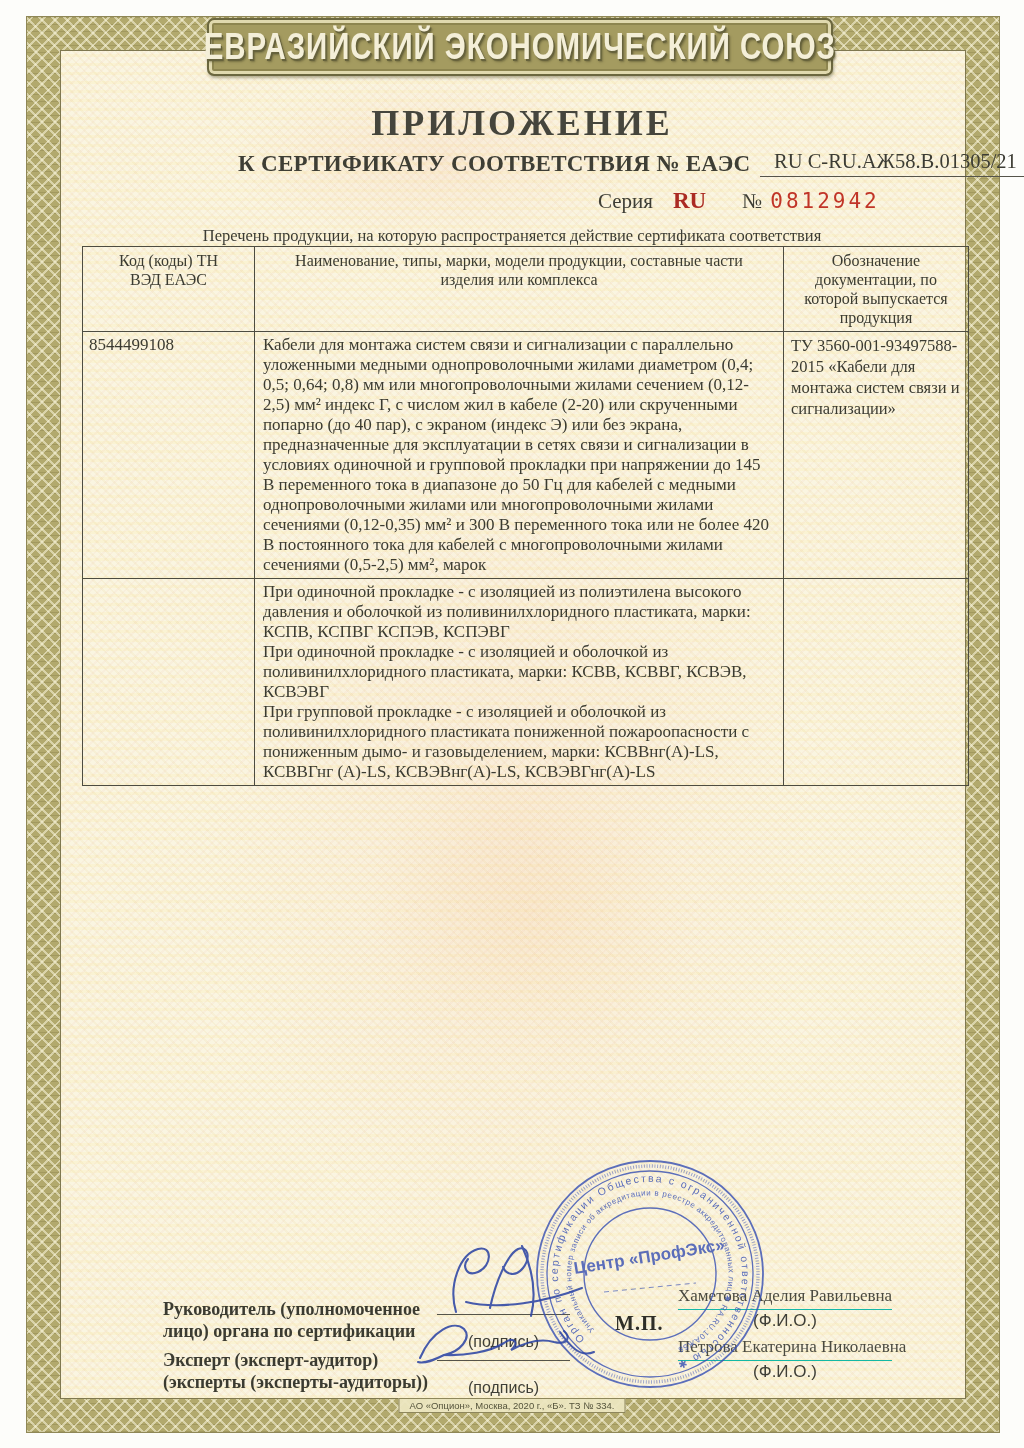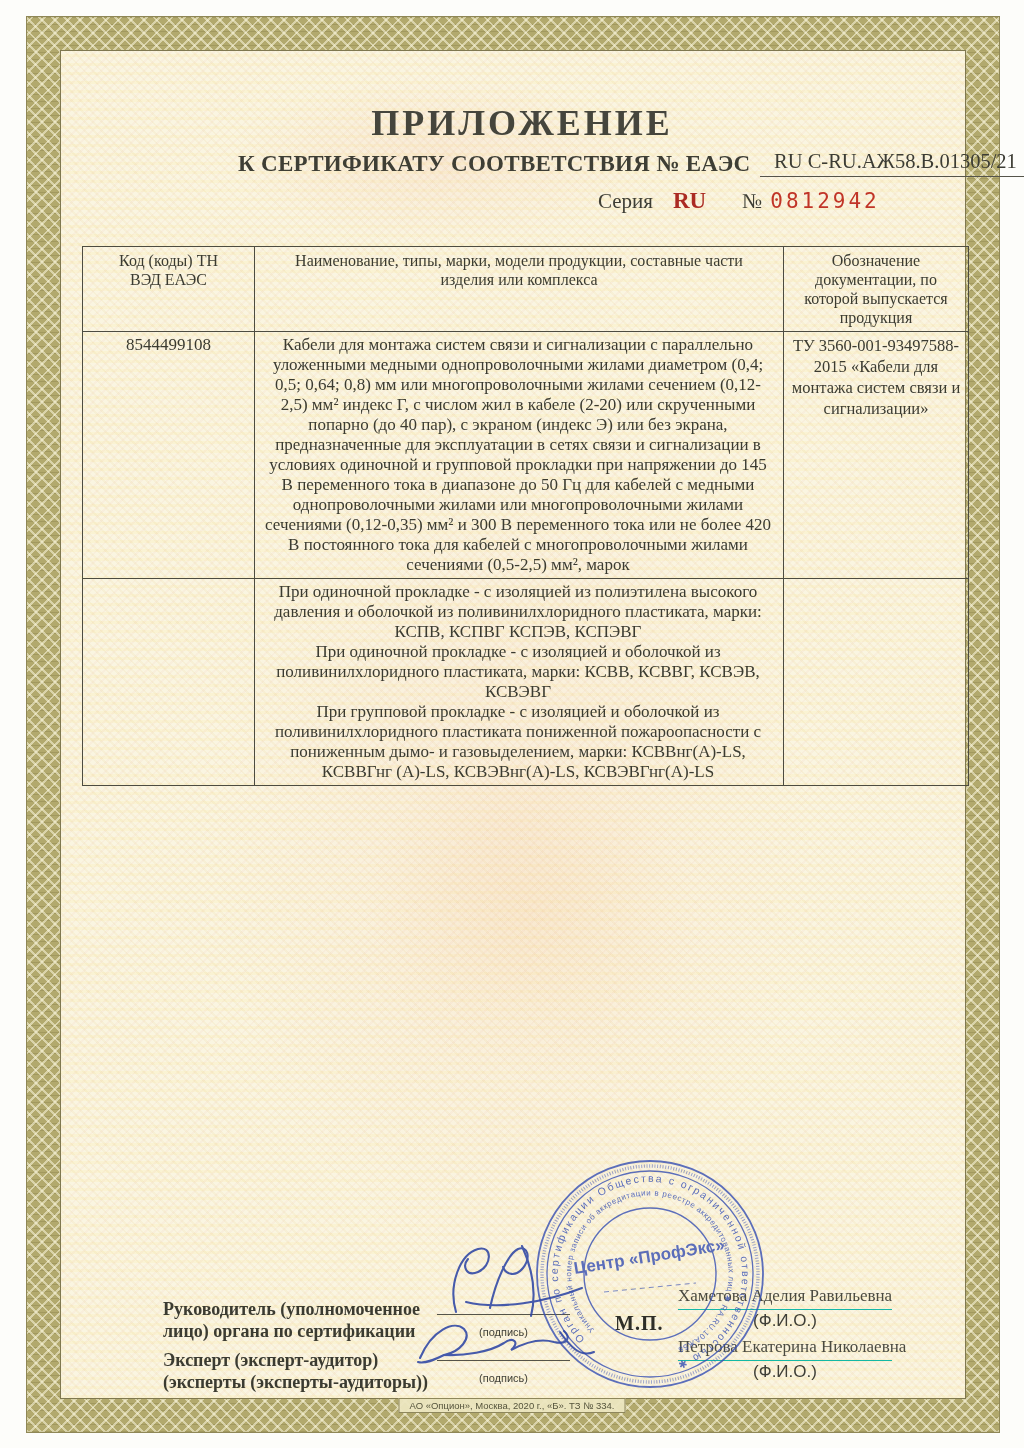--- a/index.html
+++ b/index.html
@@ -45,31 +45,31 @@
   .series-value{font-size:23px;font-weight:700;color:#ab2b22;margin-left:20px;}
   .number-sign{font-size:21px;color:#3e3e35;margin-left:36px;}
   .form-number{font-family:"DejaVu Sans Mono",monospace;font-size:21px;letter-spacing:3px;
     color:#c13527;margin-left:8px;}
   .caption{position:absolute;left:0;top:226px;width:100%;text-align:center;
     font-size:16.5px;color:#3c3c34;}
   
   table.products{position:absolute;left:82px;top:246px;width:886px;border-collapse:collapse;
     table-layout:fixed;font-size:17px;line-height:20px;color:#3b3b31;}
   table.products th, table.products td{border:1.5px solid #4d4c41;vertical-align:top;
-    font-weight:400;text-align:center;}
+    font-weight:400;text-align:left;}
   table.products th{font-size:16px;line-height:19px;text-align:center;padding:4px 19px;height:58px;}
   td.c-code{padding:3px 6px;height:200px;}
   td.c-desc{padding:3px 10px 3px 8px;}
   td.c-doc{padding:3px 7px;font-size:16.5px;line-height:21px;}
   tr.r2 td{height:168px;}
   .para{margin:0 0 0 0;}
   
   .lbl{position:absolute;font-size:18px;font-weight:700;line-height:22px;color:#3b3b31;}
   .sigline{position:absolute;border-top:1.2px solid #55544a;text-align:center;
-    font-family:"Liberation Sans",sans-serif;font-size:11px;color:#3f3f37;padding-top:11px;}
+    font-family:"Liberation Sans",sans-serif;font-size:16px;color:#3f3f37;padding-top:18px;}
   .nameblock{position:absolute;width:214px;text-align:center;}
   .nameblock .nm{font-size:17px;color:#4a4a40;border-bottom:1px solid #14b8a6;
     padding-bottom:3px;white-space:nowrap;}
   .nameblock .cap{font-family:"Liberation Sans",sans-serif;font-size:17px;color:#3f3f37;padding-top:1px;}
   .mp{position:absolute;left:615px;top:1312px;font-size:20px;font-weight:700;
     letter-spacing:1px;color:#2e2e28;z-index:2;}
   .stamp{position:absolute;left:532px;top:1156px;width:236px;height:236px;z-index:3;opacity:.82;}
   .sig{position:absolute;z-index:4;}
   .footer{position:absolute;left:50%;transform:translateX(-50%);top:1398px;
     font-family:"Liberation Sans",sans-serif;font-size:9.5px;color:#55543c;
@@ -77,35 +77,39 @@
     white-space:nowrap;z-index:6;text-align:right;}
 </style>
 </head>
 <body>
 
 <div class="page">
   <div class="frame">
     <div class="doc"></div>
   </div>
 
+  <div class="banner">
+    <span>ЕВРАЗИЙСКИЙ ЭКОНОМИЧЕСКИЙ СОЮЗ</span>
+  </div>
 
   <div class="title">ПРИЛОЖЕНИЕ</div>
 
   <div class="cert-line">
     <span class="cert-label">К СЕРТИФИКАТУ СООТВЕТСТВИЯ № ЕАЭС</span>
     <span class="cert-num">RU C-RU.АЖ58.В.01305/21</span>
   </div>
 
   <div class="series-line">
     <span class="series-label">Серия</span>
     <span class="series-value">RU</span>
     <span class="number-sign">№</span>
     <span class="form-number">0812942</span>
   </div>
 
+  <div class="caption">Перечень продукции, на которую распространяется действие сертификата соответствия</div>
 
   <table class="products">
     <colgroup>
         <col style="width:172px">
         <col style="width:529px">
         <col style="width:185px">
       </colgroup>
     <thead>
       <tr>
         <th>Код (коды) ТН ВЭД ЕАЭС</th>

